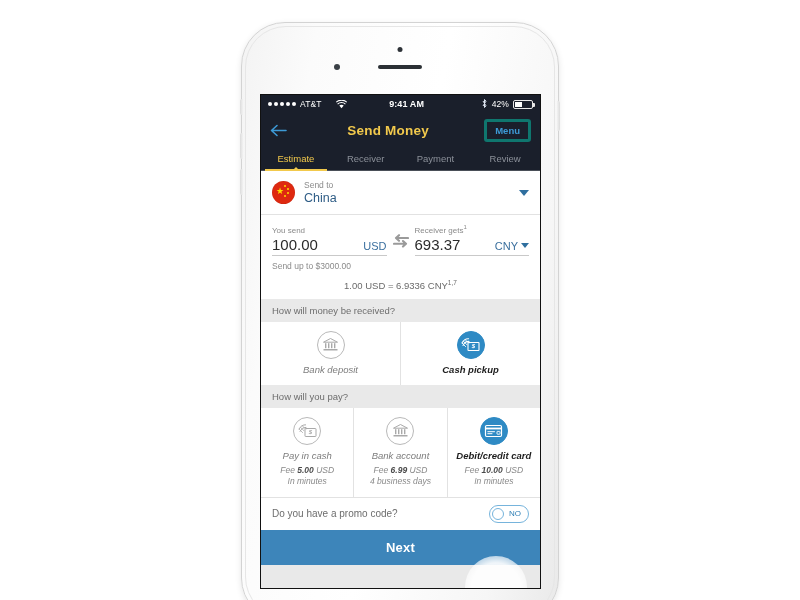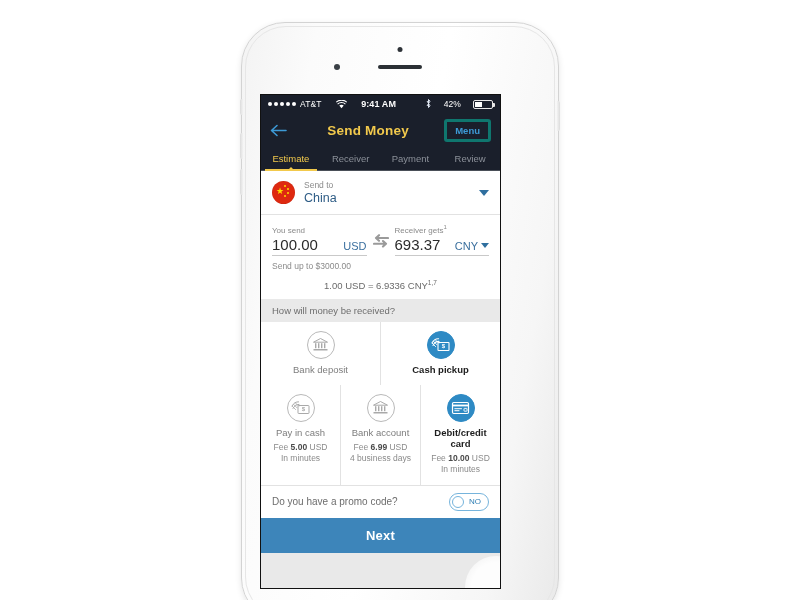--- a/index.html
+++ b/index.html
@@ -54,39 +54,39 @@
   .sensor-dot {
     position: absolute; left: 92px; top: 41px;
     width: 6px; height: 6px; border-radius: 50%;
     background: #3a4046;
   }
 
   
   .screen {
     position: absolute;
     left: 260px; top: 94px;
-    width: 241px; height: 495px;
+    width: 281px; height: 495px;
     background: #ffffff;
     overflow: hidden;
     border: 1px solid #111;
   }
 
   
   .statusbar {
     height: 18px; background: #1a1f2b; color: #ffffff;
     display: flex; align-items: center;
     font-size: 8.5px; letter-spacing: .1px;
     padding: 0 7px;
   }
   .sb-dots { display: flex; gap: 2px; margin-right: 4px; }
   .sb-dots i { width: 4px; height: 4px; border-radius: 50%; background: #fff; display:block; }
   .sb-carrier { font-size: 8.5px; }
   .sb-wifi { margin-left: 14px; display:flex; align-items:center; }
   .sb-time { flex: 1; text-align: center; font-weight: bold; font-size: 9px; margin-left: -14px;}
-  .sb-right { display: flex; align-items: center; gap: 12px; text-align: right; }
+  .sb-right { display: flex; align-items: center; gap: 4px; text-align: right; }
   .sb-batt {
     width: 20px; height: 9px; border: 1px solid #e8e8e8; border-radius: 2px;
     position: relative; padding: 1px;
   }
   .sb-batt::after {
     content:''; position:absolute; right:-3px; top:2.5px;
     width:2px; height:4px; background:#e8e8e8; border-radius:0 1px 1px 0;
   }
   .sb-batt span { display:block; height:100%; background:#ffffff; }
 
@@ -186,20 +186,21 @@
     background:#e9e9e9; padding: 6px 11px;
     font-size: 9.5px; color:#6d6d6d;
   }
 
   .opt-grid { display:flex; background:#ffffff; }
   .opt {
     flex:1; padding: 9px 4px 10px 4px;
     display:flex; flex-direction:column; align-items:center;
     border-right:1px solid #e2e2e2; cursor:pointer;
     position:relative;
+    font-style:italic;
   }
   .opt:last-child { border-right:none; }
   .opt-label { font-size:9.5px; color:#7d7d7d; margin-top:5px; text-align:center; }
   .opt.selected .opt-label { color:#1d1d1d; font-weight:bold; }
   .opt-fee { font-size:8.5px; color:#8a8a8a; margin-top:4px; text-align:center; line-height:11px;}
   .opt-fee b { color:#4a4a4a; }
 
   .icon-circle {
     width:28px;height:28px;border-radius:50%;
     display:flex;align-items:center;justify-content:center;
@@ -390,20 +391,21 @@
               <rect x="7" y="5.5" width="11" height="8" rx="0.6" fill="none" stroke="#fff" stroke-width="1.1"></rect>
               <text x="12.5" y="11.4" font-size="6" fill="#fff" text-anchor="middle" font-family="Liberation Sans, sans-serif" font-weight="bold">$</text>
               <path d="M1 6 C2.5 3.2 5 1.6 7.6 1.8 M2 8.4 C3.4 5.6 5.6 4.2 8 4.4" stroke="#fff" stroke-width="1.1" fill="none" stroke-linecap="round"></path>
               <path d="M1.2 6.2 L4.6 9.6 M2.6 4.4 L6 7.8 M4.4 2.9 L7.6 6.1" stroke="#fff" stroke-width=".9" fill="none" stroke-linecap="round"></path>
             </svg>
           </div>
           <div class="opt-label">Cash pickup</div>
         </div>
       </div>
 
+      <div class="section-head">How will you pay?</div>
       <div class="opt-grid">
 
         <div class="opt">
           <div class="icon-circle">
             <svg width="19" height="16" viewBox="0 0 19 16">
               <rect x="7" y="5.5" width="11" height="8" rx="0.6" fill="none" stroke="#a9a9a9" stroke-width="1"></rect>
               <text x="12.5" y="11.4" font-size="6" fill="#a9a9a9" text-anchor="middle" font-family="Liberation Sans, sans-serif" font-weight="bold">$</text>
               <path d="M1 6 C2.5 3.2 5 1.6 7.6 1.8 M2 8.4 C3.4 5.6 5.6 4.2 8 4.4" stroke="#a9a9a9" stroke-width="1" fill="none" stroke-linecap="round"></path>
               <path d="M1.2 6.2 L4.6 9.6 M2.6 4.4 L6 7.8 M4.4 2.9 L7.6 6.1" stroke="#a9a9a9" stroke-width=".8" fill="none" stroke-linecap="round"></path>
             </svg>

